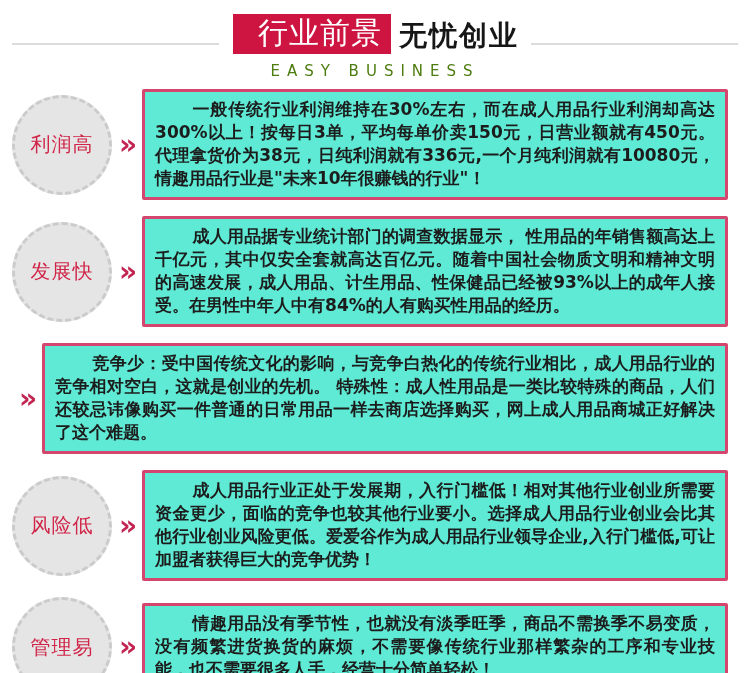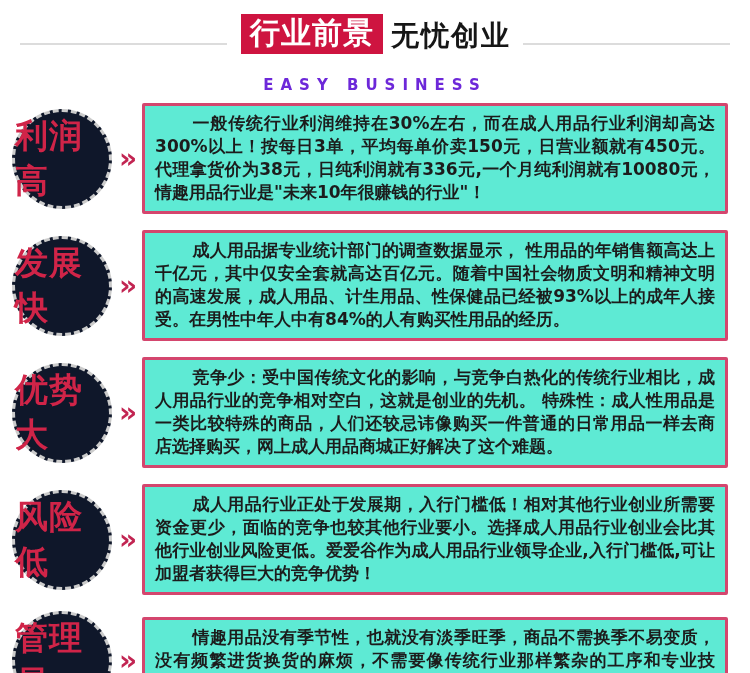--- a/index.html
+++ b/index.html
@@ -33,40 +33,40 @@
     background: #dcdcdc;
     margin-top: 20px;
   }
   .h-line.left { margin-right: 14px; }
   .h-line.right { margin-left: 12px; }
   .badge {
     display: inline-block;
     background: #ce1440;
     color: #ffffff;
     font-size: 30px;
-    font-weight: bold;
+    font-weight: normal;
     line-height: 1;
-    padding: 4px 9px 6px 9px;
+    padding: 4px 9px 6px 25px;
     letter-spacing: 1px;
   }
   .main-title {
     display: inline-block;
     color: #161616;
     font-size: 28px;
     font-weight: bold;
     letter-spacing: 2px;
     margin-left: 8px;
     line-height: 1;
     padding-top: 4px;
   }
   .subtitle {
-    margin-top: 22px;
-    color: #6d28d9;
+    margin-top: 8px;
+    color: #4d7c0f;
     font-size: 15px;
-    font-weight: bold;
+    font-weight: normal;
     letter-spacing: 7px;
     text-align: center;
   }
 
   
   .rows {
     margin-top: 9px;
     padding-left: 12px;
   }
   .row {
@@ -77,24 +77,24 @@
   .circle {
     flex: 0 0 auto;
     width: 100px;
     height: 100px;
     border: 3px dashed #cbcbcb;
     border-radius: 50%;
     display: flex;
     align-items: center;
     justify-content: center;
     color: #d02448;
-    font-size: 33px;
-    font-weight: bold;
+    font-size: 20px;
+    font-weight: normal;
     letter-spacing: 1px;
-    background: #0f172a;
+    background: #e5e5e5;
   }
   .chevron {
     flex: 0 0 auto;
     color: #c22552;
     font-size: 28px;
     font-weight: bold;
     margin: 0 5px 0 7px;
     line-height: 1;
   }
   .box {
@@ -136,21 +136,20 @@
       <div class="box">一般传统行业利润维持在30%左右，而在成人用品行业利润却高达300%以上！按每日3单，平均每单价卖150元，日营业额就有450元。代理拿货价为38元，日纯利润就有336元,一个月纯利润就有10080元，情趣用品行业是"未来10年很赚钱的行业"！</div>
     </div>
 
     <div class="row">
       <div class="circle">发展快</div>
       <div class="chevron">»</div>
       <div class="box">成人用品据专业统计部门的调查数据显示， 性用品的年销售额高达上千亿元，其中仅安全套就高达百亿元。随着中国社会物质文明和精神文明的高速发展，成人用品、计生用品、性保健品已经被93%以上的成年人接受。在男性中年人中有84%的人有购买性用品的经历。</div>
     </div>
 
     <div class="row">
-      <div class="circle">优势大</div>
       <div class="chevron">»</div>
       <div class="box">竞争少：受中国传统文化的影响，与竞争白热化的传统行业相比，成人用品行业的竞争相对空白，这就是创业的先机。 特殊性：成人性用品是一类比较特殊的商品，人们还较忌讳像购买一件普通的日常用品一样去商店选择购买，网上成人用品商城正好解决了这个难题。</div>
     </div>
 
     <div class="row">
       <div class="circle">风险低</div>
       <div class="chevron">»</div>
       <div class="box">成人用品行业正处于发展期，入行门槛低！相对其他行业创业所需要资金更少，面临的竞争也较其他行业要小。选择成人用品行业创业会比其他行业创业风险更低。爱爱谷作为成人用品行业领导企业,入行门槛低,可让加盟者获得巨大的竞争优势！</div>
     </div>
 

